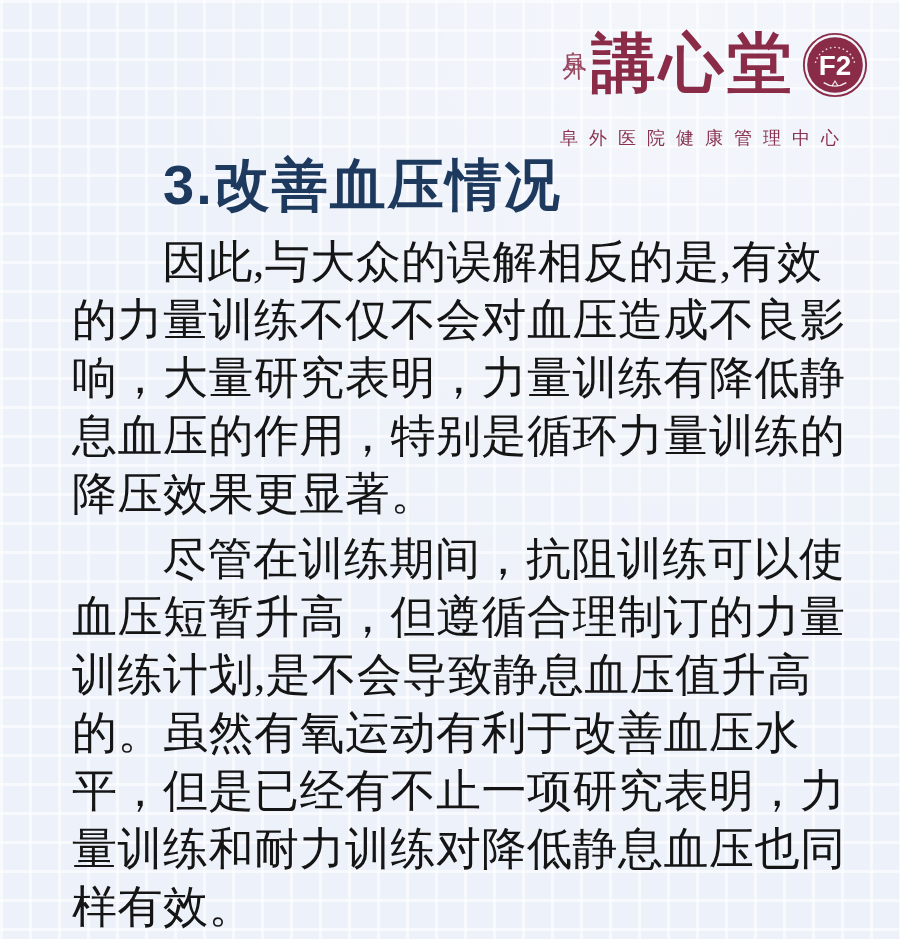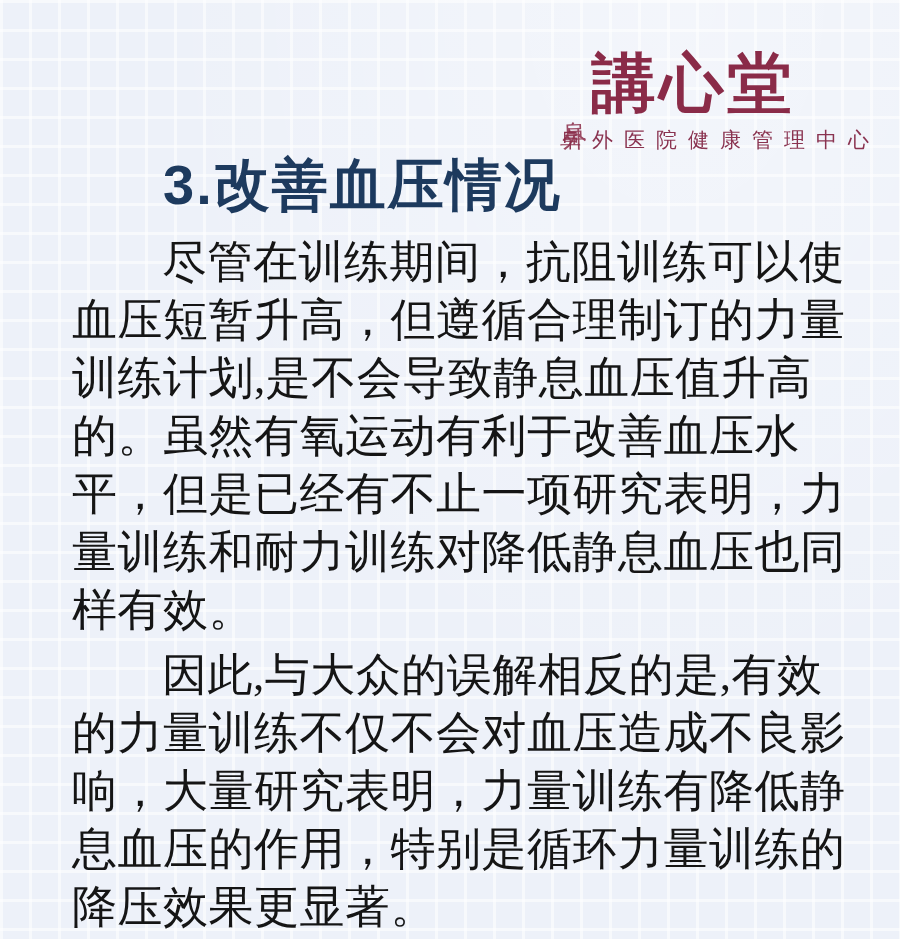--- a/index.html
+++ b/index.html
@@ -27,21 +27,21 @@
   
   .brand-header {
     position: absolute;
     top: 32px;
     right: 40px;
     width: 300px;
     color: #8a2b48;
   }
   .brand-row {
     display: flex;
-    align-items: flex-end;
+    align-items: flex-start;
     justify-content: flex-start;
     gap: 5px;
     height: 84px;
   }
   .brand-seal {
     writing-mode: vertical-rl;
     font-family: "Liberation Serif", serif;
     font-size: 24px;
     line-height: 1.1;
     letter-spacing: 6px;
@@ -59,21 +59,21 @@
     color: #8a2b48;
     white-space: nowrap;
   }
   .brand-emblem {
     flex: 0 0 auto;
     margin-left: 2px;
     margin-bottom: 1px;
   }
   .brand-subtitle {
     margin-top: 10px;
-    font-size: 21px;
+    font-size: 18px;
     letter-spacing: 11px;
     white-space: nowrap;
     color: #8a3350;
     font-family: Liberation Sans, sans-serif;
   }
 
   
   .section-title {
     position: absolute;
     left: 128px;
@@ -107,34 +107,44 @@
 </style>
 </head>
 <body>
 
 <div class="page">
 
   <div class="brand-header">
     <div class="brand-row">
       <div class="brand-seal">阜外</div>
       <div class="brand-logotype">講心堂</div>
+      <div class="brand-emblem">
+        <svg width="66" height="66" viewBox="0 0 64 64" aria-hidden="true">
+          <circle cx="32" cy="32" r="30.2" fill="none" stroke="#8a2b48" stroke-width="1.8"></circle>
+          <circle cx="32" cy="32" r="27" fill="#8a2b48"></circle>
+          <path d="M 13,30 A 19.5,19.5 0 0 1 51,30" fill="none" stroke="#ffffff" stroke-width="1.4" stroke-dasharray="1.6 2.6" opacity="0.85"></path>
+          <text x="32" y="42" text-anchor="middle" font-size="27" font-weight="bold" font-family="Liberation Sans, sans-serif" fill="#ffffff">F2</text>
+          <path d="M 21,49 Q 32,56 43,49" fill="none" stroke="#ffffff" stroke-width="1.4" opacity="0.9"></path>
+          <path d="M 29,52.5 L 32,47.5 L 35,52.5" fill="none" stroke="#ffffff" stroke-width="1.1" opacity="0.9"></path>
+        </svg>
+      </div>
     </div>
     <div class="brand-subtitle">阜外医院健康管理中心</div>
   </div>
 
   <div class="section-title">3.改善血压情况</div>
 
   <div class="article-body">
+    <p>因此,与大众的误解相反的是,有效
+的力量训练不仅不会对血压造成不良影
+响，大量研究表明，力量训练有降低静
+息血压的作用，特别是循环力量训练的
+降压效果更显著。</p>
     <p>尽管在训练期间，抗阻训练可以使
 血压短暂升高，但遵循合理制订的力量
 训练计划,是不会导致静息血压值升高
 的。虽然有氧运动有利于改善血压水
 平，但是已经有不止一项研究表明，力
 量训练和耐力训练对降低静息血压也同
 样有效。</p>
-    <p>因此,与大众的误解相反的是,有效
-的力量训练不仅不会对血压造成不良影
-响，大量研究表明，力量训练有降低静
-息血压的作用，特别是循环力量训练的
-降压效果更显著。</p>
   </div>
 
 </div>
 
 </body></html>

